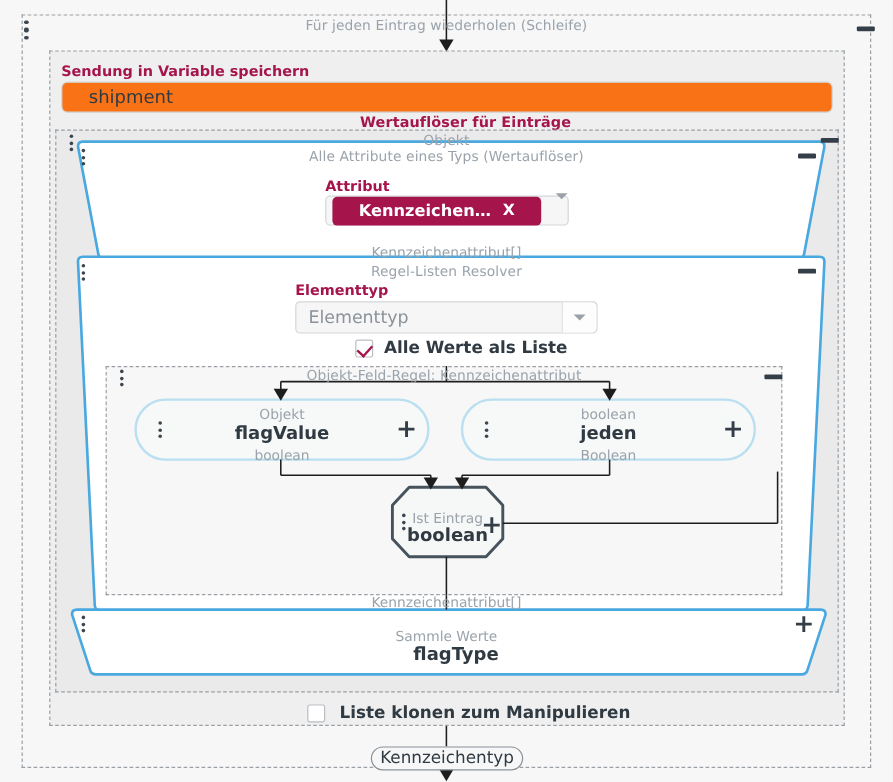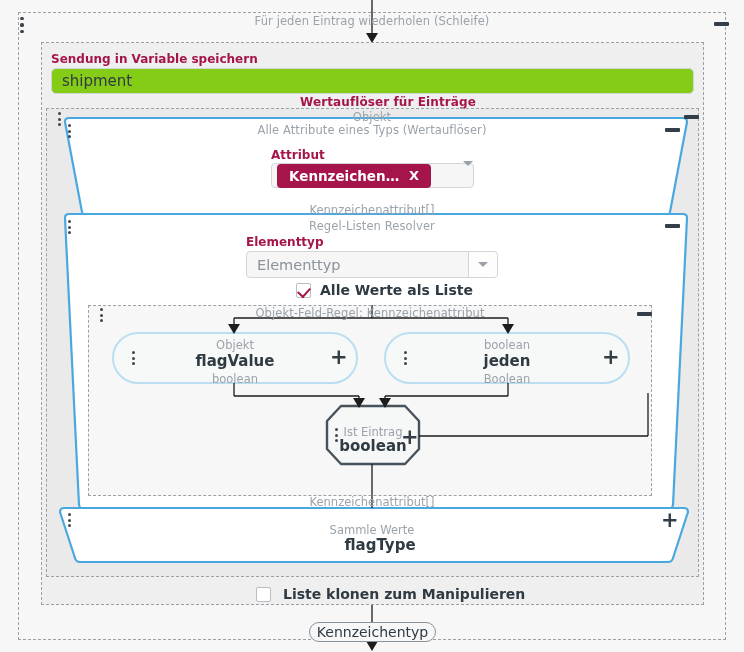--- a/index.html
+++ b/index.html
@@ -57,27 +57,27 @@
   }
 
   
   .fieldlabel{
     position:absolute;
     font-size:12px;font-weight:bold;color:#a5154c;white-space:nowrap;
   }
   .textfield{
     position:absolute;
     box-sizing:border-box;
-    background:#84cc16;
+    background:#f97316;
     border:1px solid #d3d6d9;
     border-radius:5px;
     font-size:15px;
     color:#303a42;
     display:flex;align-items:center;
-    padding-left:10px;
+    padding-left:22px;
   }
   .select{
     position:absolute;
     box-sizing:border-box;
     background:#f6f6f7;
     border:1px solid #d3d6d9;
     border-radius:4px;
     display:flex;align-items:center;
   }
   .select .val{
@@ -109,21 +109,21 @@
     border:1px solid #d3d6d9;
     border-radius:4px;
     display:flex;align-items:center;
   }
   .tagselect .chipwrap{flex:1;display:flex;align-items:center;padding-left:5px;}
   .chip{
     background:#a5154c;color:#fff;
     border-radius:4px;
     height:24px;
     display:flex;align-items:center;
-    padding:0 12px;
+    padding:0 22px;
     font-size:13.5px;font-weight:bold;
     gap:9px;
     max-width:130px;
   }
   .chip .txt{white-space:nowrap;overflow:hidden;text-overflow:ellipsis;}
   .chip .x{font-size:13px;font-weight:bold;line-height:1;}
 
   
   .cbrow{position:absolute;display:flex;align-items:center;gap:9px;}
   .cbox{

